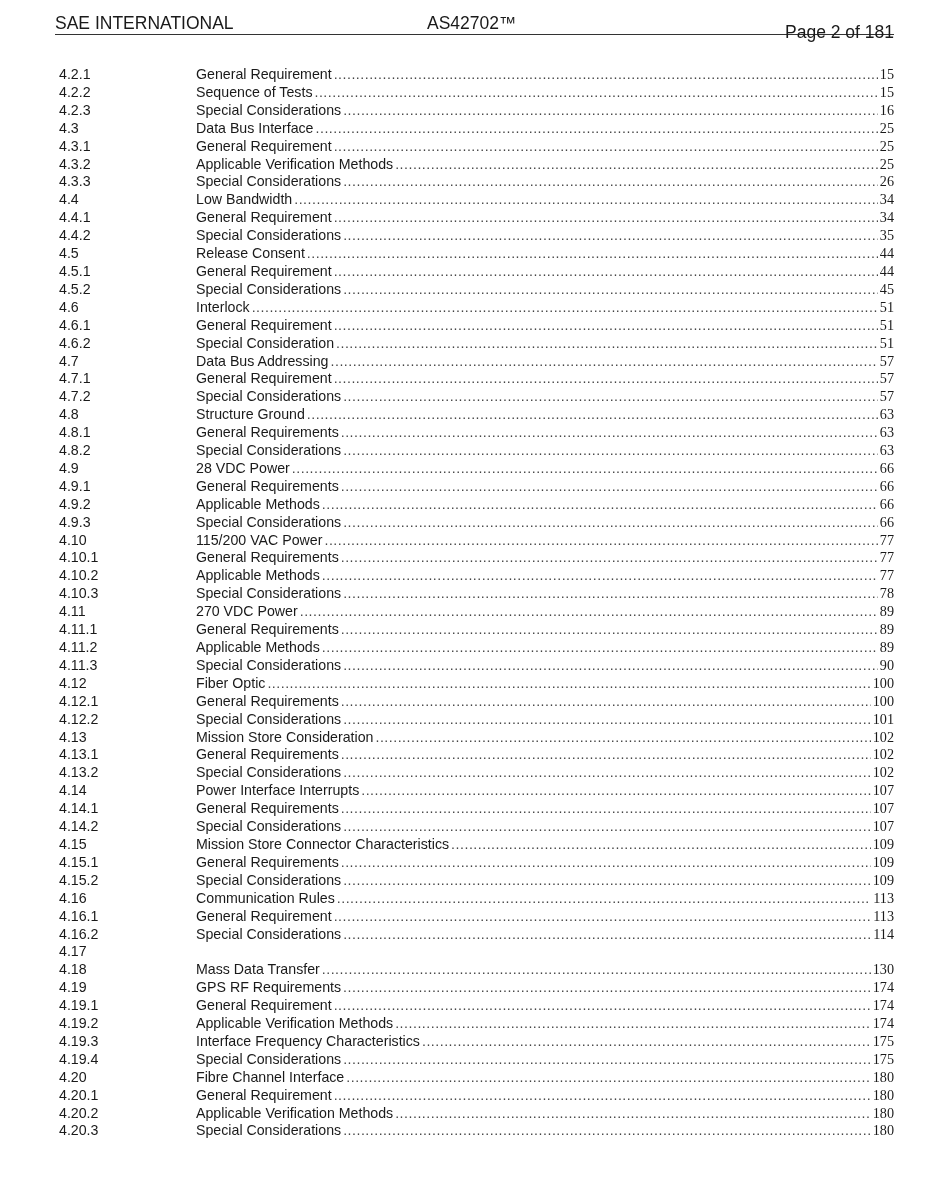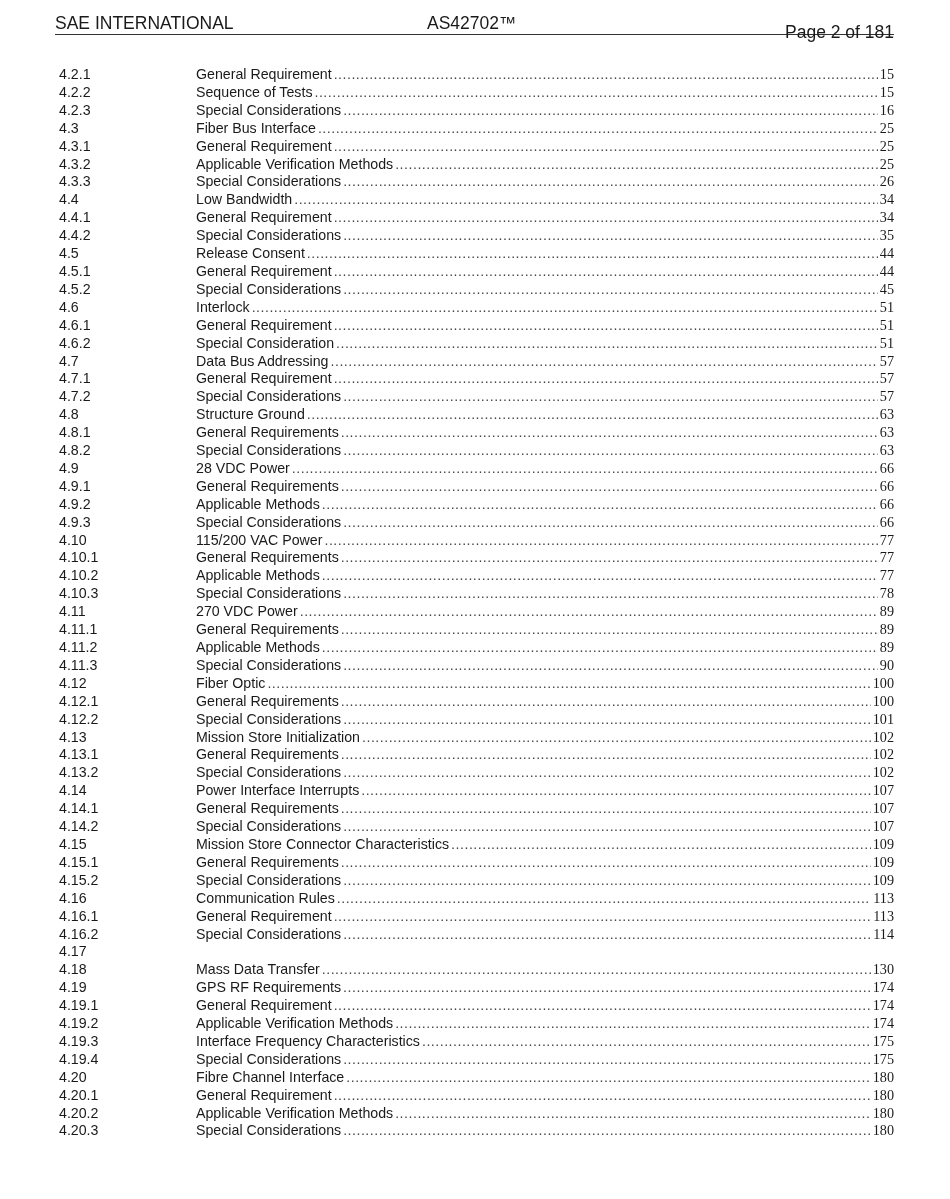--- a/index.html
+++ b/index.html
@@ -70,21 +70,21 @@
     <span class="entry">
       <span class="title">Special Considerations</span>
       <span class="leader"></span>
       <span class="page">16</span>
     </span>
   </div>
 
   <div class="row">
     <span class="num">4.3</span>
     <span class="entry">
-      <span class="title">Fiber Bus Interface</span>
+      <span class="title">Data Bus Interface</span>
       <span class="leader"></span>
       <span class="page">25</span>
     </span>
   </div>
 
   <div class="row">
     <span class="num">4.3.1</span>
     <span class="entry">
       <span class="title">General Requirement</span>
       <span class="leader"></span>
@@ -376,21 +376,21 @@
     <span class="entry">
       <span class="title">Special Considerations</span>
       <span class="leader"></span>
       <span class="page">101</span>
     </span>
   </div>
 
   <div class="row">
     <span class="num">4.13</span>
     <span class="entry">
-      <span class="title">Mission Store Initialization</span>
+      <span class="title">Mission Store Consideration</span>
       <span class="leader"></span>
       <span class="page">102</span>
     </span>
   </div>
 
   <div class="row">
     <span class="num">4.13.1</span>
     <span class="entry">
       <span class="title">General Requirements</span>
       <span class="leader"></span>

